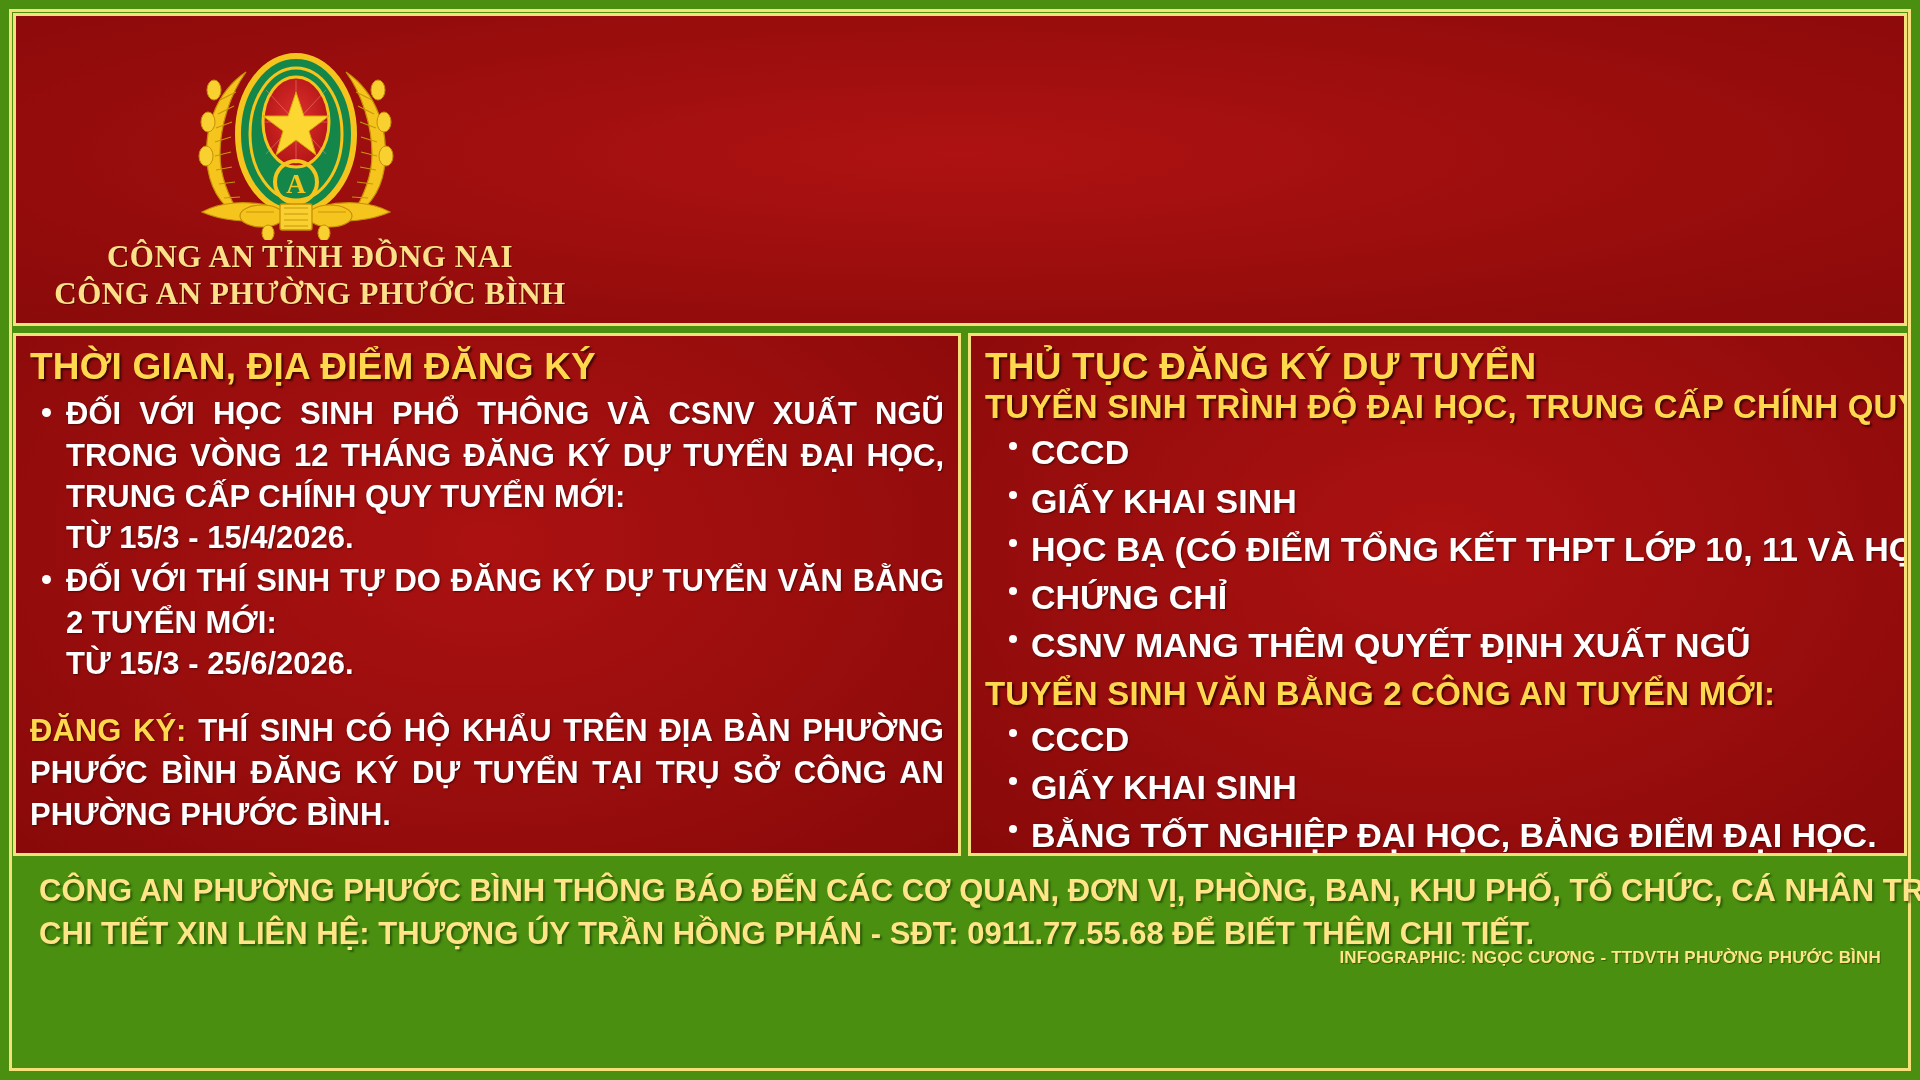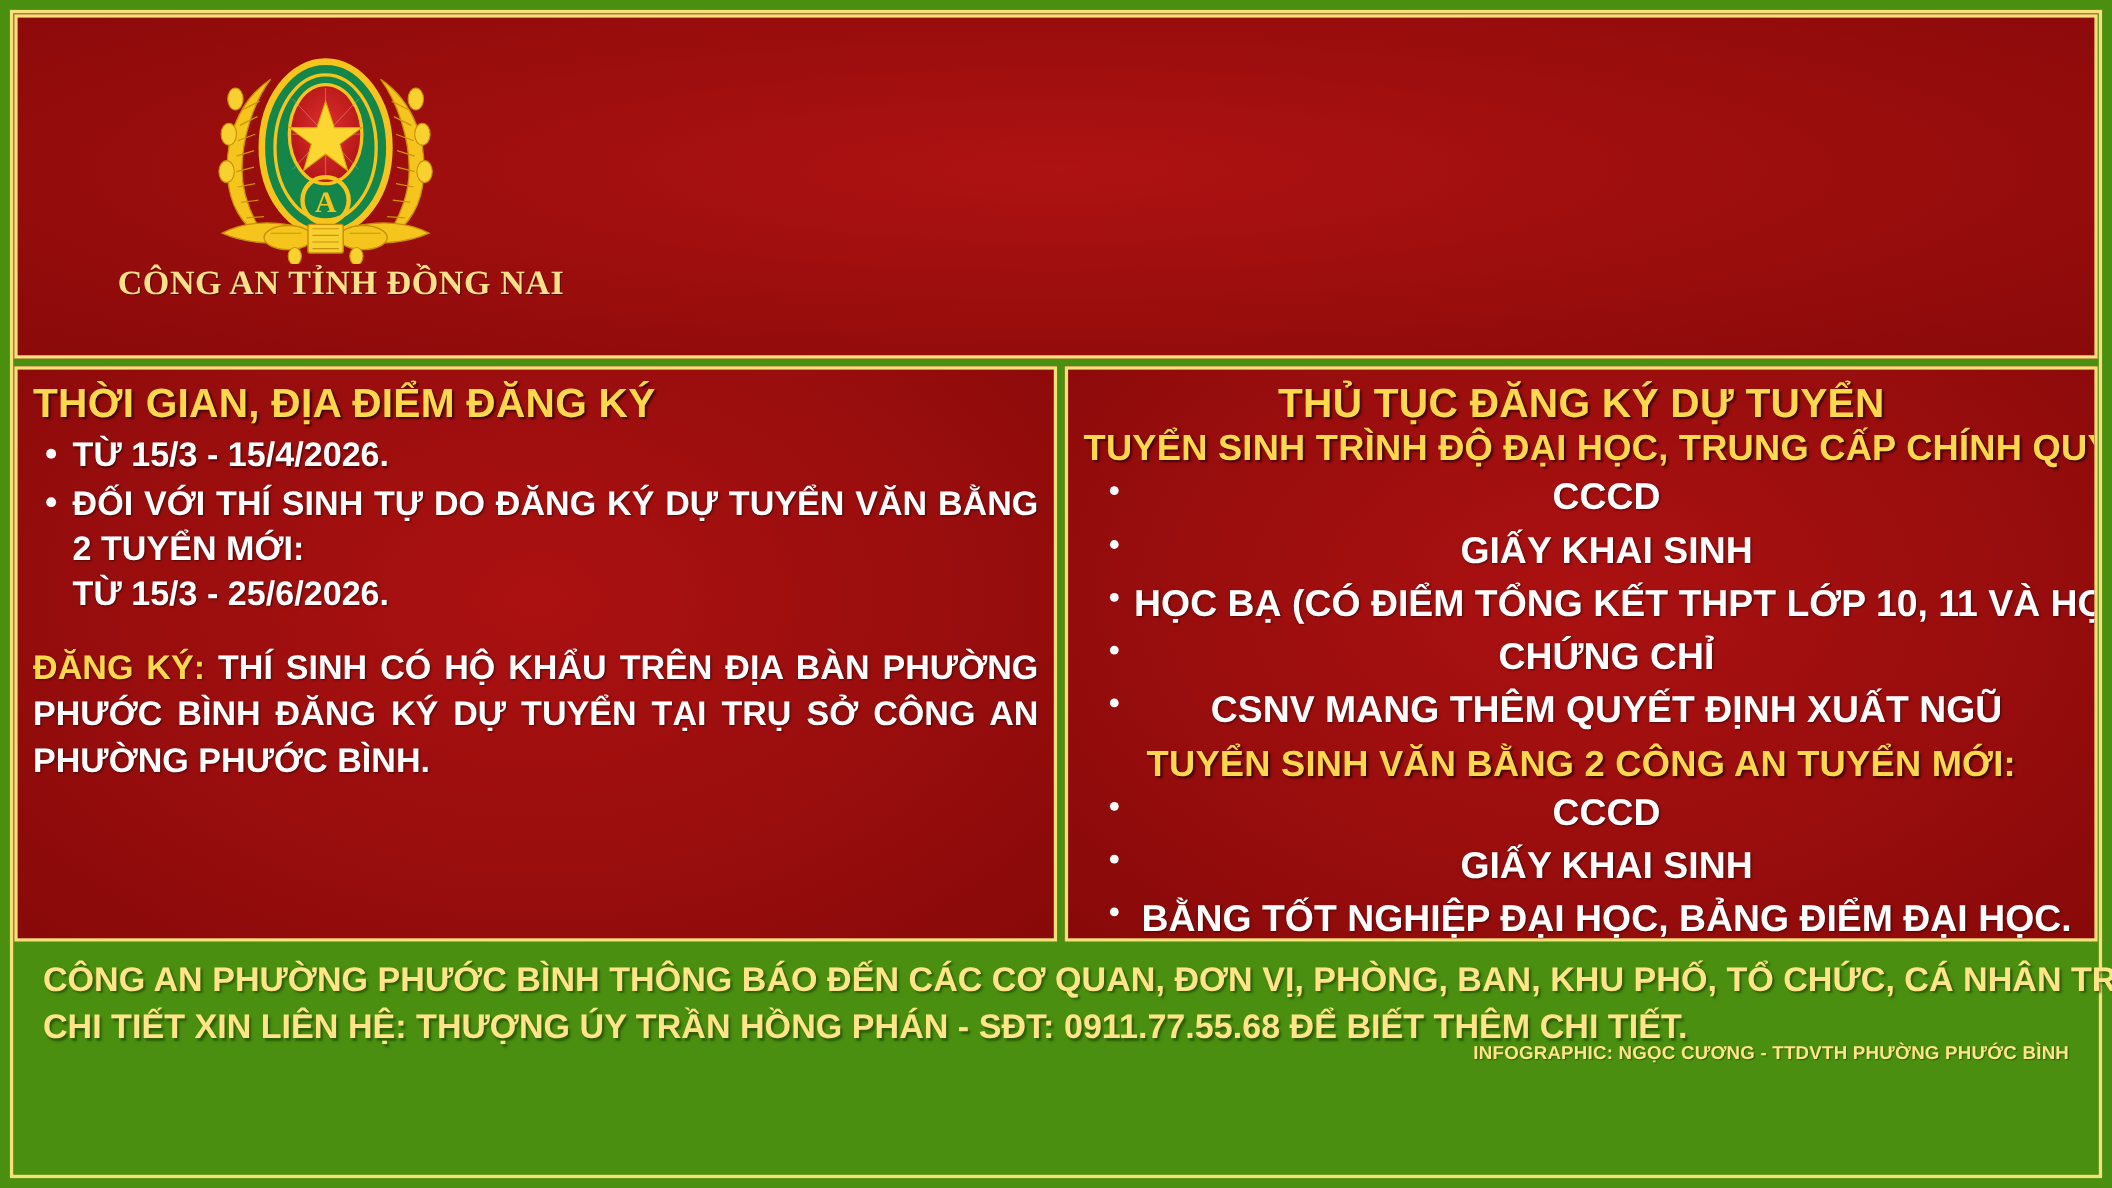--- a/index.html
+++ b/index.html
@@ -69,21 +69,21 @@
   .middle{
     margin:7px 4px 0 4px;height:523px;display:flex;gap:7px;
   }
   .panel{
     background:#9d0f0f;
     background-image:radial-gradient(ellipse at 50% 40%, #ab1111 0%, #980d0d 60%, #880909 100%);
     border:3px solid #f5e07a;box-sizing:border-box;
     padding:10px 14px 8px 14px;overflow:hidden;
   }
   .panel.left{width:948px;flex:0 0 948px;}
-  .panel.right{flex:1;text-align:center;}
+  .panel.right{flex:1;}
 
   .cond{
     font-family:"Liberation Sans Narrow","Liberation Sans", sans-serif;
     font-stretch:condensed;
     transform-origin:left top;
   }
   .panel-head{
     color:#ffd84d;font-weight:bold;font-size:37px;line-height:1.12;
     letter-spacing:.2px;text-shadow:2px 2px 2px rgba(40,0,0,.75);
     white-space:nowrap;
@@ -202,31 +202,33 @@
         <g stroke="#c9960a" stroke-width="1">
           <path d="M134 178 L158 178 M134 184 L158 184 M134 190 L158 190 M134 196 L158 196"></path>
           <path d="M96 182 L124 182 M168 182 L196 182"></path>
         </g>
         <g fill="#f8d130" stroke="#c98f06" stroke-width="1">
           <ellipse cx="118" cy="203" rx="6" ry="8"></ellipse>
           <ellipse cx="174" cy="203" rx="6" ry="8"></ellipse>
         </g>
       </svg>
       <div class="org-line">CÔNG AN TỈNH ĐỒNG NAI</div>
+      <div class="org-line second">CÔNG AN PHƯỜNG PHƯỚC BÌNH</div>
     </div>
 
   </div>
 
   <div class="middle">
 
     <div class="panel left">
       <div class="panel-head cond">THỜI GIAN, ĐỊA ĐIỂM ĐĂNG KÝ</div>
 
       <ul class="blist cond">
         <li>
+          <span class="just" style="display:block">ĐỐI VỚI HỌC SINH PHỔ THÔNG VÀ CSNV XUẤT NGŨ TRONG VÒNG 12 THÁNG ĐĂNG KÝ DỰ TUYỂN ĐẠI HỌC, TRUNG CẤP CHÍNH QUY TUYỂN MỚI:</span>
           <span class="cont" style="display:block">TỪ 15/3 - 15/4/2026.</span>
         </li>
         <li>
           <span class="just" style="display:block">ĐỐI VỚI THÍ SINH TỰ DO ĐĂNG KÝ DỰ TUYỂN VĂN BẰNG 2 TUYỂN MỚI:</span>
           <span class="cont" style="display:block">TỪ 15/3 - 25/6/2026.</span>
         </li>
       </ul>
 
       <div class="para cond just" style="margin-top:26px">
         <span class="lbl">ĐĂNG KÝ:</span>

